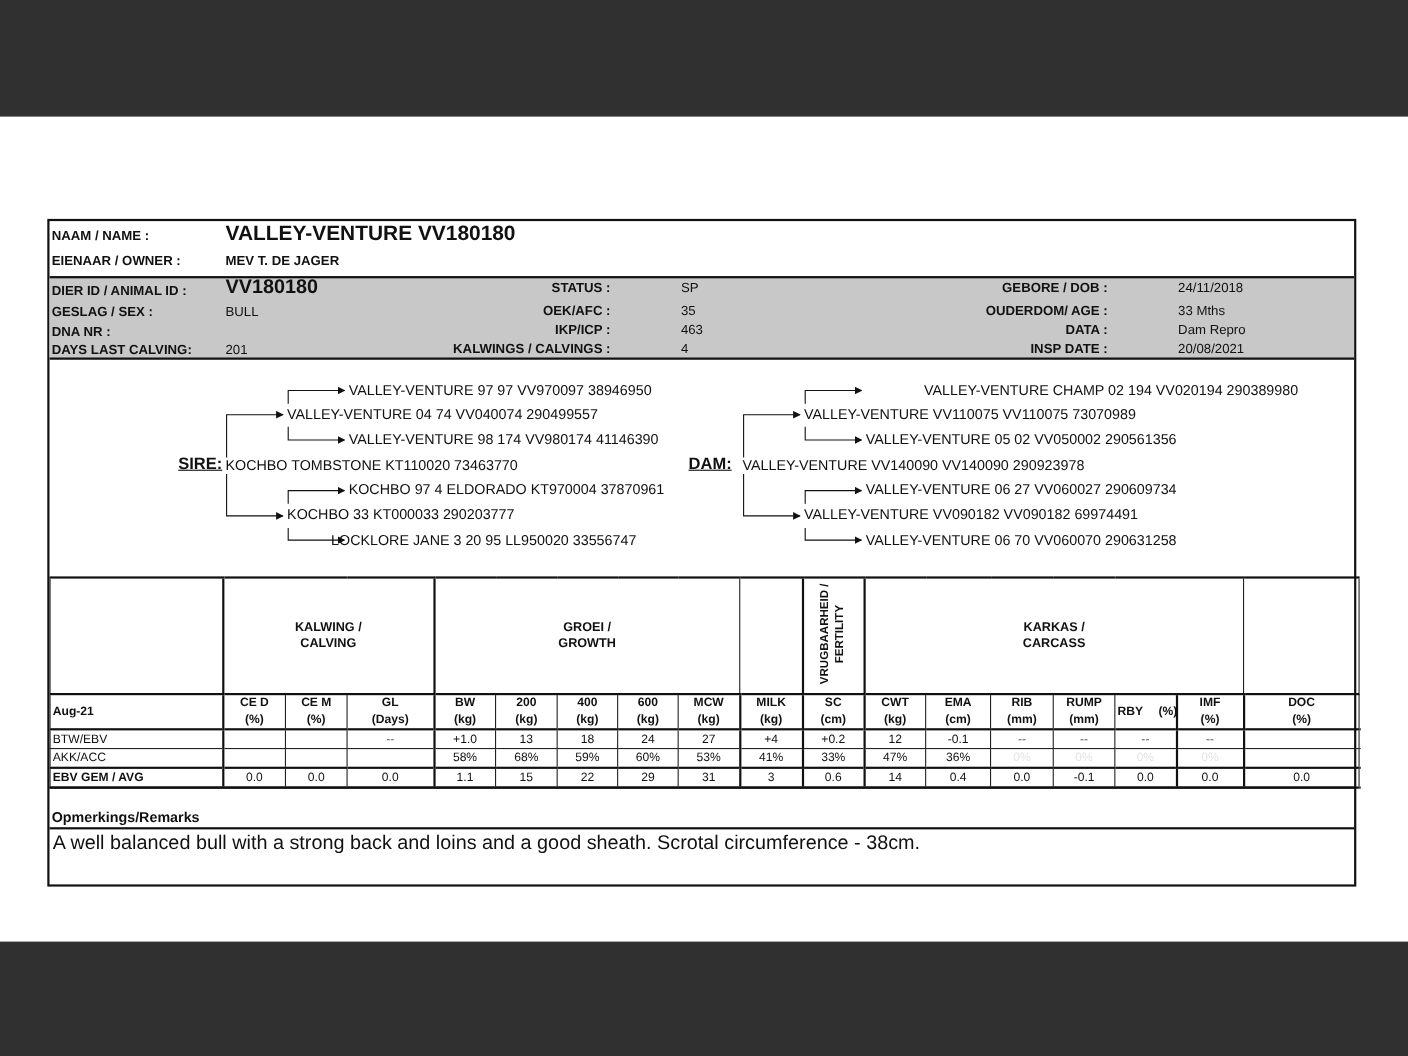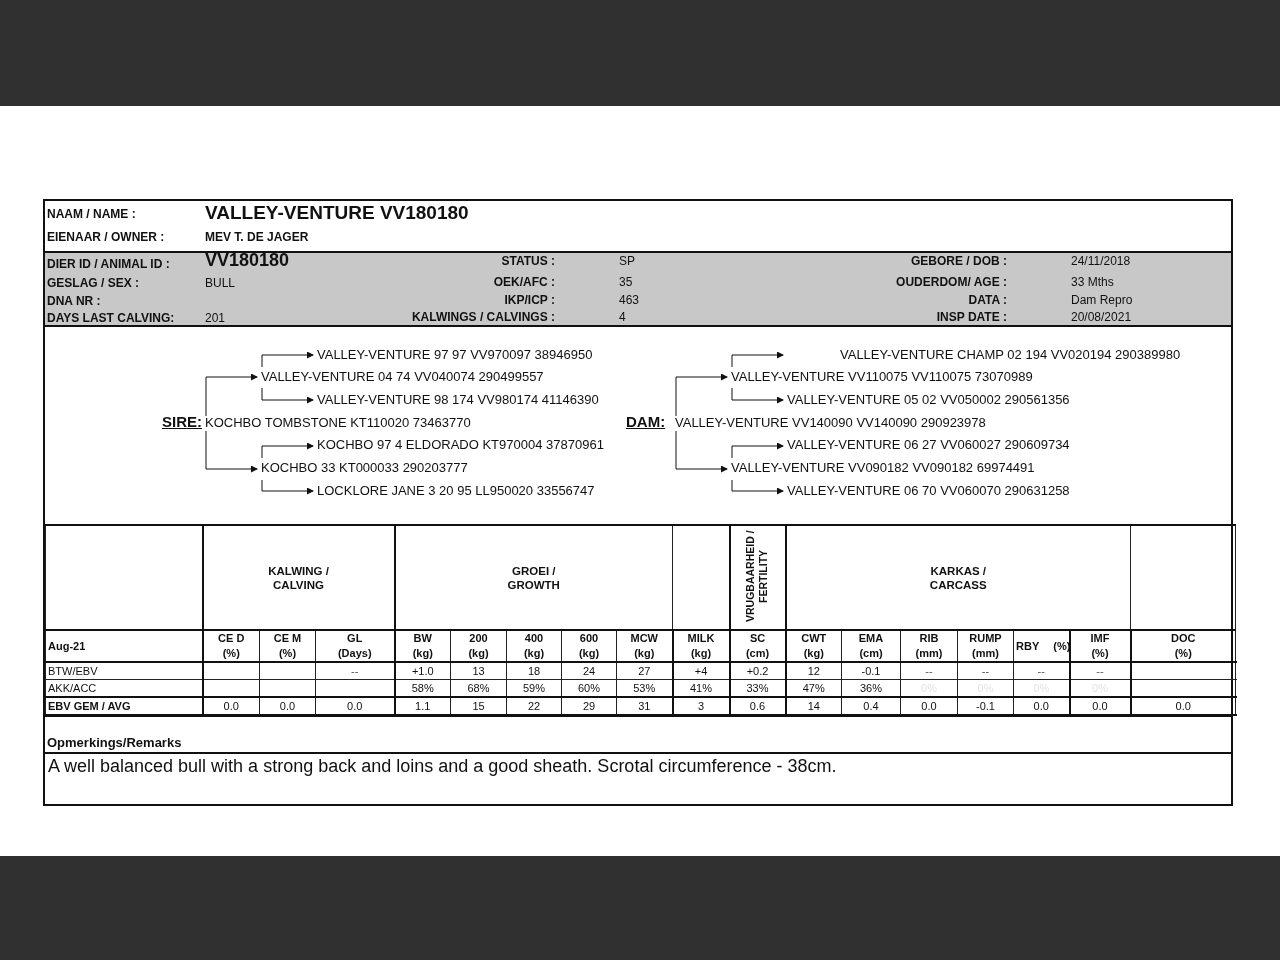--- a/index.html
+++ b/index.html
@@ -107,21 +107,21 @@
     </g>
   </svg>
 
   <span class="abs ped" style="left:272px;top:146px;">VALLEY-VENTURE 97 97 VV970097 38946950</span>
   <span class="abs ped" style="left:216px;top:168px;">VALLEY-VENTURE 04 74 VV040074 290499557</span>
   <span class="abs ped" style="left:272px;top:191px;">VALLEY-VENTURE 98 174 VV980174 41146390</span>
   <span class="abs pedlab" style="left:117px;top:212px;">SIRE:</span>
   <span class="abs ped" style="left:160px;top:214px;">KOCHBO TOMBSTONE KT110020 73463770</span>
   <span class="abs ped" style="left:272px;top:236px;">KOCHBO 97 4 ELDORADO KT970004 37870961</span>
   <span class="abs ped" style="left:216px;top:259px;">KOCHBO 33 KT000033 290203777</span>
-  <span class="abs ped" style="left:272px;top:282px;">LOCKLORE JANE 3 20 95 LL950020 33556747</span>
+  <span class="abs ped" style="left:256px;top:282px;">LOCKLORE JANE 3 20 95 LL950020 33556747</span>
 
   <span class="abs ped" style="left:771px;top:146px;margin-left:24px;">VALLEY-VENTURE CHAMP 02 194 VV020194 290389980</span>
   <span class="abs ped" style="left:686px;top:168px;">VALLEY-VENTURE VV110075 VV110075 73070989</span>
   <span class="abs ped" style="left:742px;top:191px;">VALLEY-VENTURE 05 02 VV050002 290561356</span>
   <span class="abs pedlab" style="left:581px;top:212px;">DAM:</span>
   <span class="abs ped" style="left:630px;top:214px;">VALLEY-VENTURE VV140090 VV140090 290923978</span>
   <span class="abs ped" style="left:742px;top:236px;">VALLEY-VENTURE 06 27 VV060027 290609734</span>
   <span class="abs ped" style="left:686px;top:259px;">VALLEY-VENTURE VV090182 VV090182 69974491</span>
   <span class="abs ped" style="left:742px;top:282px;">VALLEY-VENTURE 06 70 VV060070 290631258</span>
 

